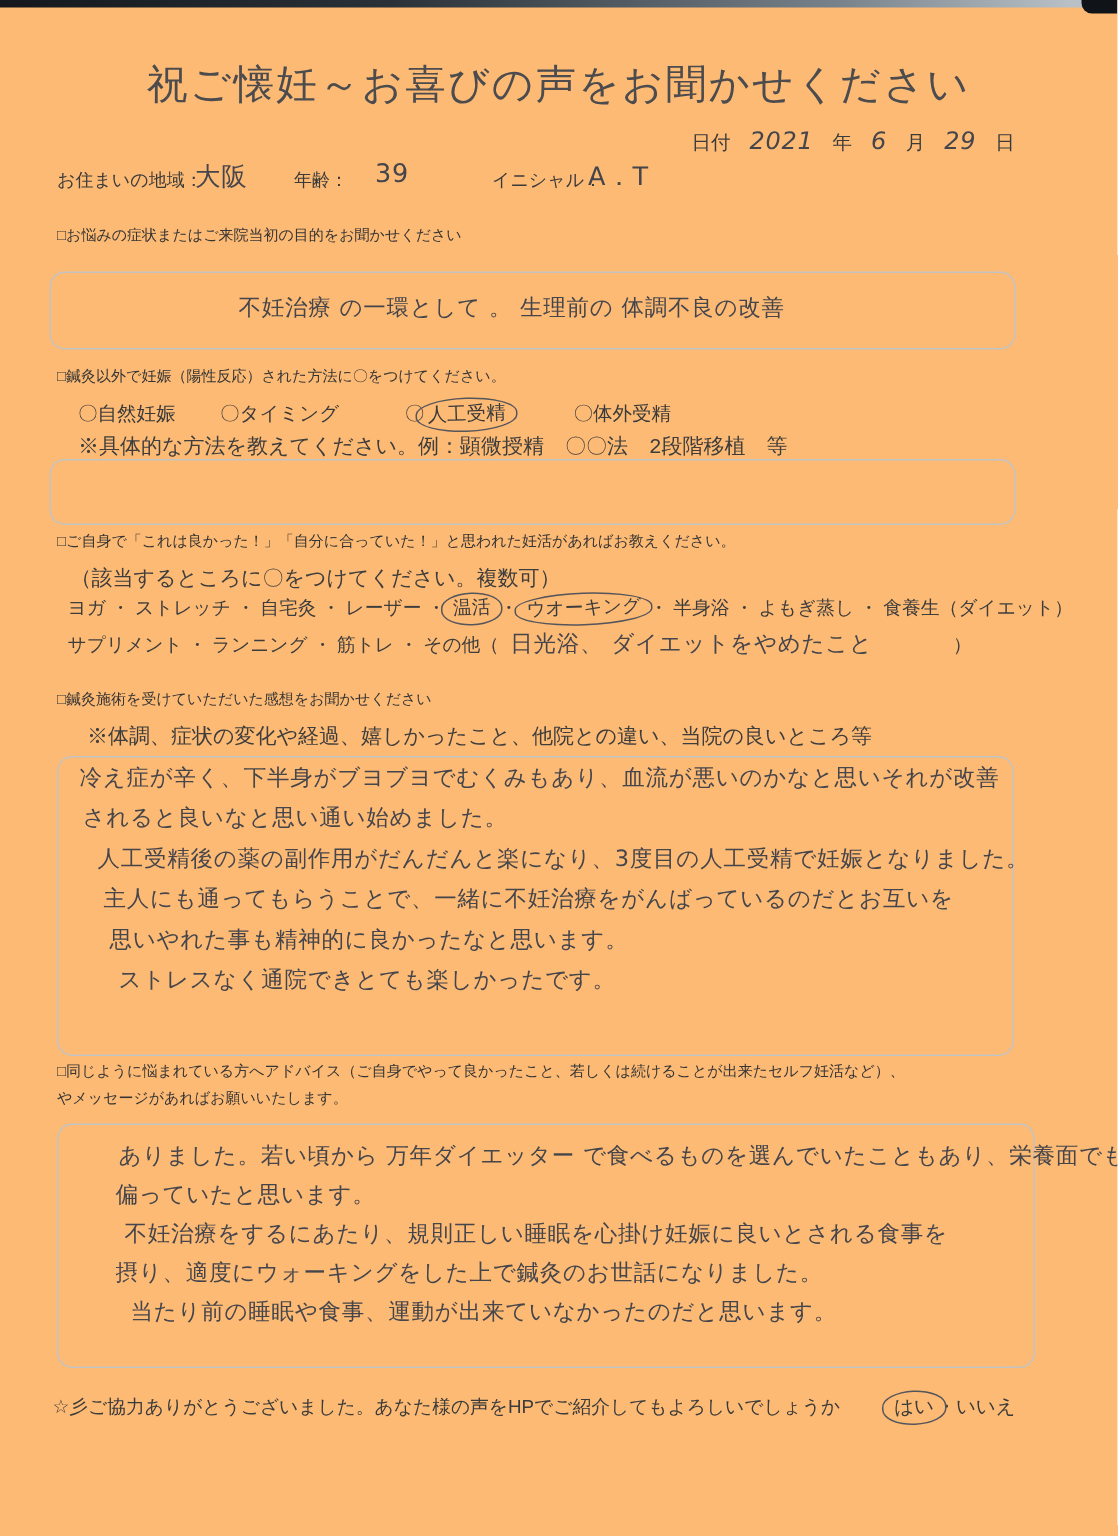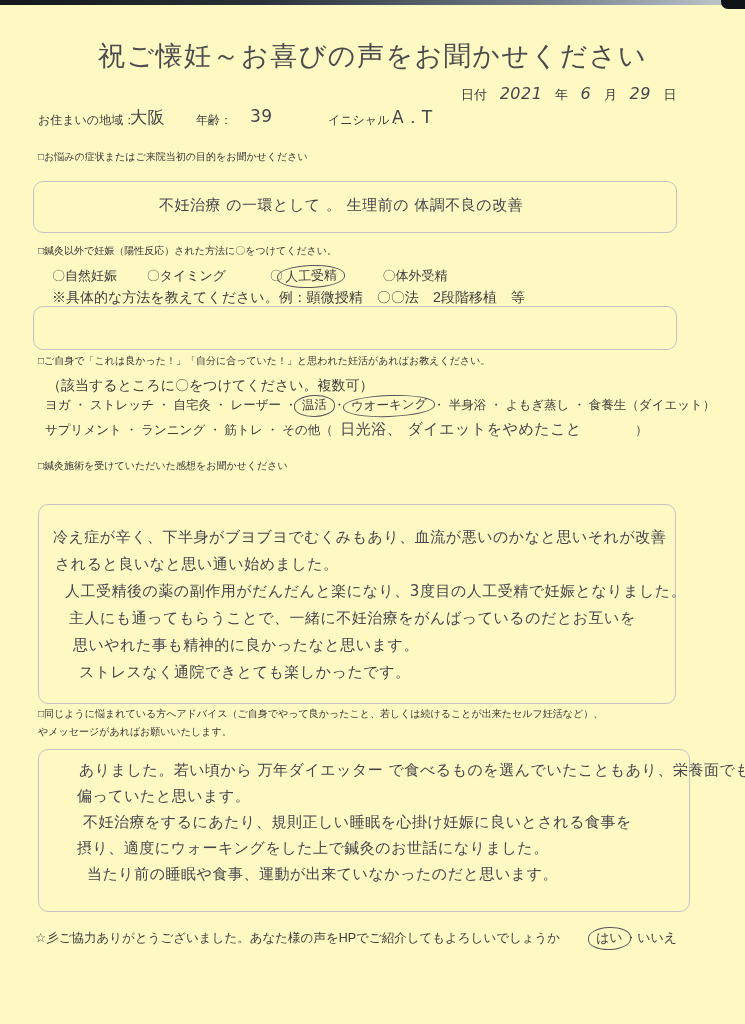--- a/index.html
+++ b/index.html
@@ -1,17 +1,17 @@
 <!DOCTYPE html>
 <html lang="ja"><head>
 <meta charset="utf-8">
 <style>
   html,body{margin:0;padding:0;background:#ffffff;}
   .page{
-    position:relative;width:745px;height:1024px;background:#fef9c3;overflow:hidden;
+    position:relative;width:745px;height:1024px;background:#fdba74;overflow:hidden;
     font-family:"Liberation Sans","DejaVu Sans",sans-serif;color:#3a3a3a;
   }
   
   .scan-top{position:absolute;top:0;left:0;width:745px;height:5px;
     background:linear-gradient(90deg,#14181c 0%,#2a3138 35%,#78828a 75%,#b9c1c7 96%);}
   .scan-corner{position:absolute;top:0;right:0;width:24px;height:9px;background:#101317;border-bottom-left-radius:7px;}
 
   .title{position:absolute;top:38px;left:0;width:100%;margin:0;text-align:center;
     font-family:"Liberation Serif","DejaVu Serif",serif;font-weight:500;
     font-size:27px;letter-spacing:1.5px;color:#4c4c4e;}
@@ -94,21 +94,22 @@
   <div class="choices" style="position:absolute;top:397px;left:45px">
     <span>ヨガ ・ ストレッチ ・ 自宅灸 ・ レーザー ・ </span><span class="hand-circle">温活</span><span> ・ </span><span class="hand-circle">ウオーキング</span><span> ・ 半身浴 ・ よもぎ蒸し ・ 食養生（ダイエット）</span>
   </div>
   <div class="choices" style="position:absolute;top:420px;left:45px">
     <span>サプリメント ・ ランニング ・ 筋トレ ・ その他（</span>
     <span class="hand" style="font-size:15px;margin:0 4px">日光浴、 ダイエットをやめたこと</span>
     <span style="margin-left:46px">）</span>
   </div>
 
   <div class="sec-header" style="top:459px">□鍼灸施術を受けていただいた感想をお聞かせください</div>
-  <div class="abox" style="top:504px;left:38px;width:638px;height:200px;padding-top:19px;box-sizing:border-box">
+  <div class="sec-sub" style="top:482px;left:58px">※体調、症状の変化や経過、嬉しかったこと、他院との違い、当院の良いところ等</div>
+  <div class="abox" style="top:504px;left:38px;width:638px;height:200px;padding-top:0;box-sizing:border-box">
     <div class="hand answer-line" style="padding-left:14px">冷え症が辛く、下半身がブヨブヨでむくみもあり、血流が悪いのかなと思いそれが改善</div>
     <div class="hand answer-line" style="padding-left:16px">されると良いなと思い通い始めました。</div>
     <div class="hand answer-line" style="padding-left:26px">人工受精後の薬の副作用がだんだんと楽になり、3度目の人工受精で妊娠となりました。</div>
     <div class="hand answer-line" style="padding-left:30px">主人にも通ってもらうことで、一緒に不妊治療をがんばっているのだとお互いを</div>
     <div class="hand answer-line" style="padding-left:34px">思いやれた事も精神的に良かったなと思います。</div>
     <div class="hand answer-line" style="padding-left:40px">ストレスなく通院できとても楽しかったです。</div>
   </div>
 
   <div class="sec-header" style="top:707px">□同じように悩まれている方へアドバイス（ご自身でやって良かったこと、若しくは続けることが出来たセルフ妊活など）、</div>
   <div class="sec-header" style="top:725px">やメッセージがあればお願いいたします。</div>

